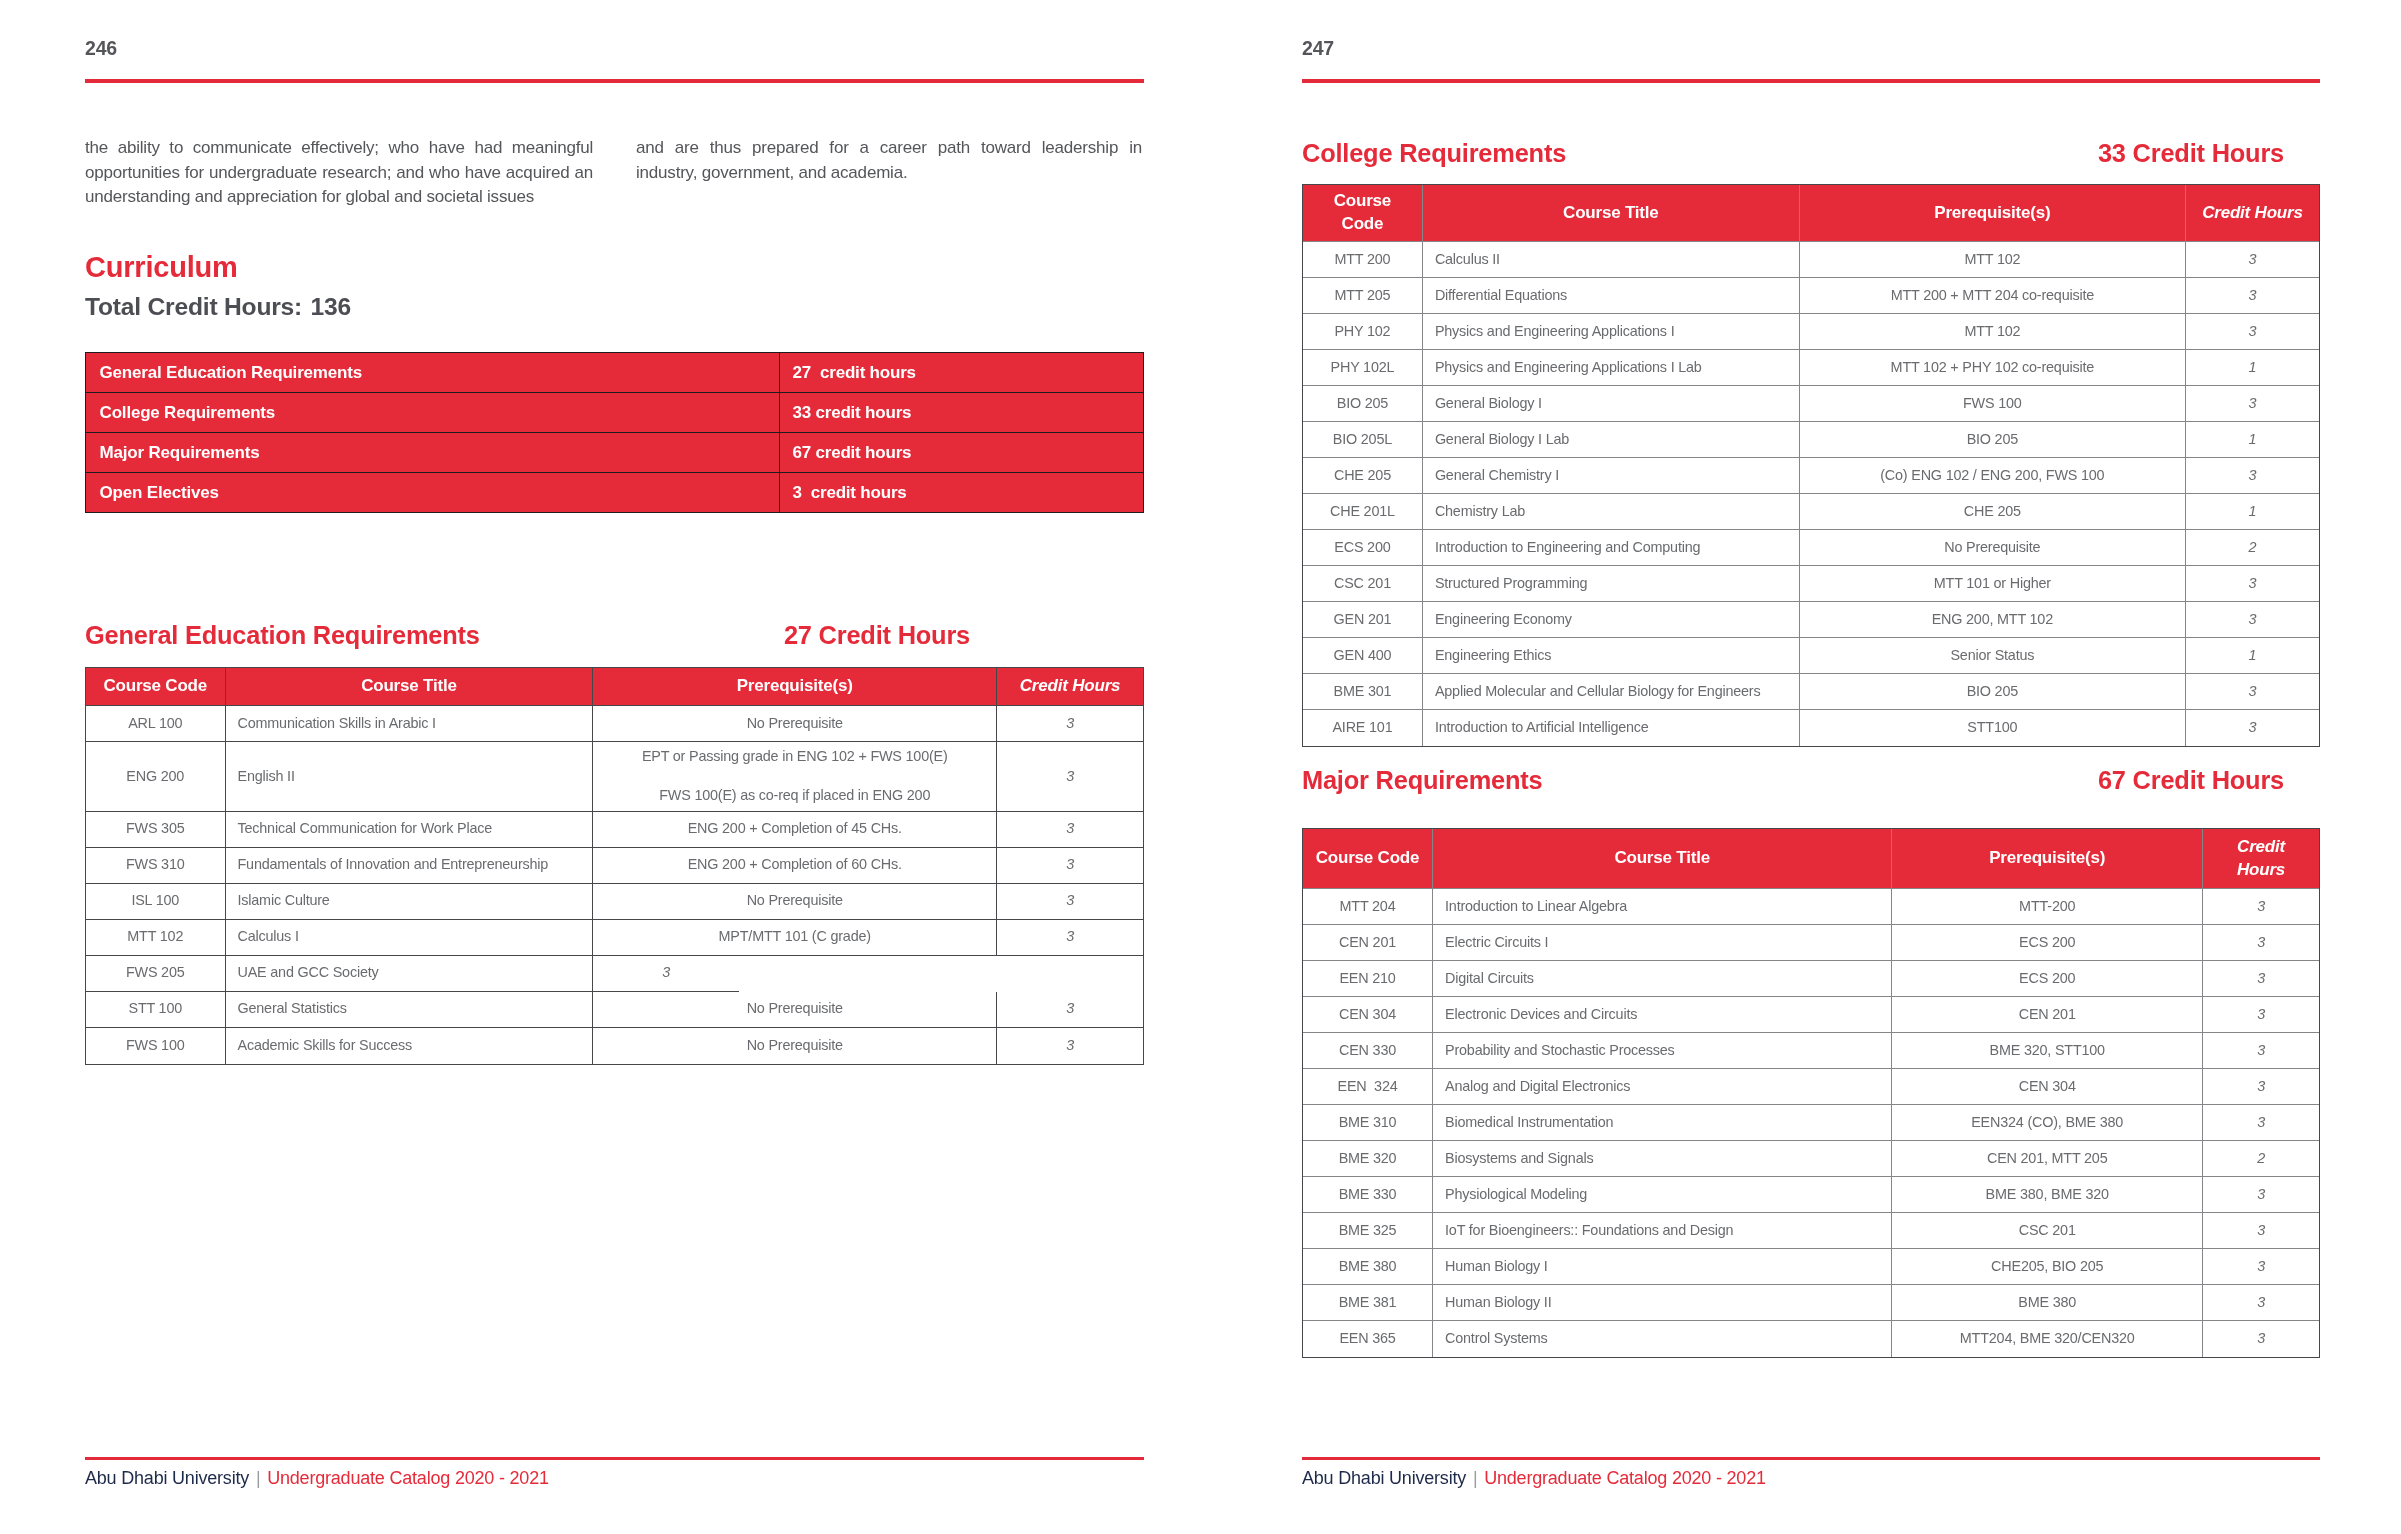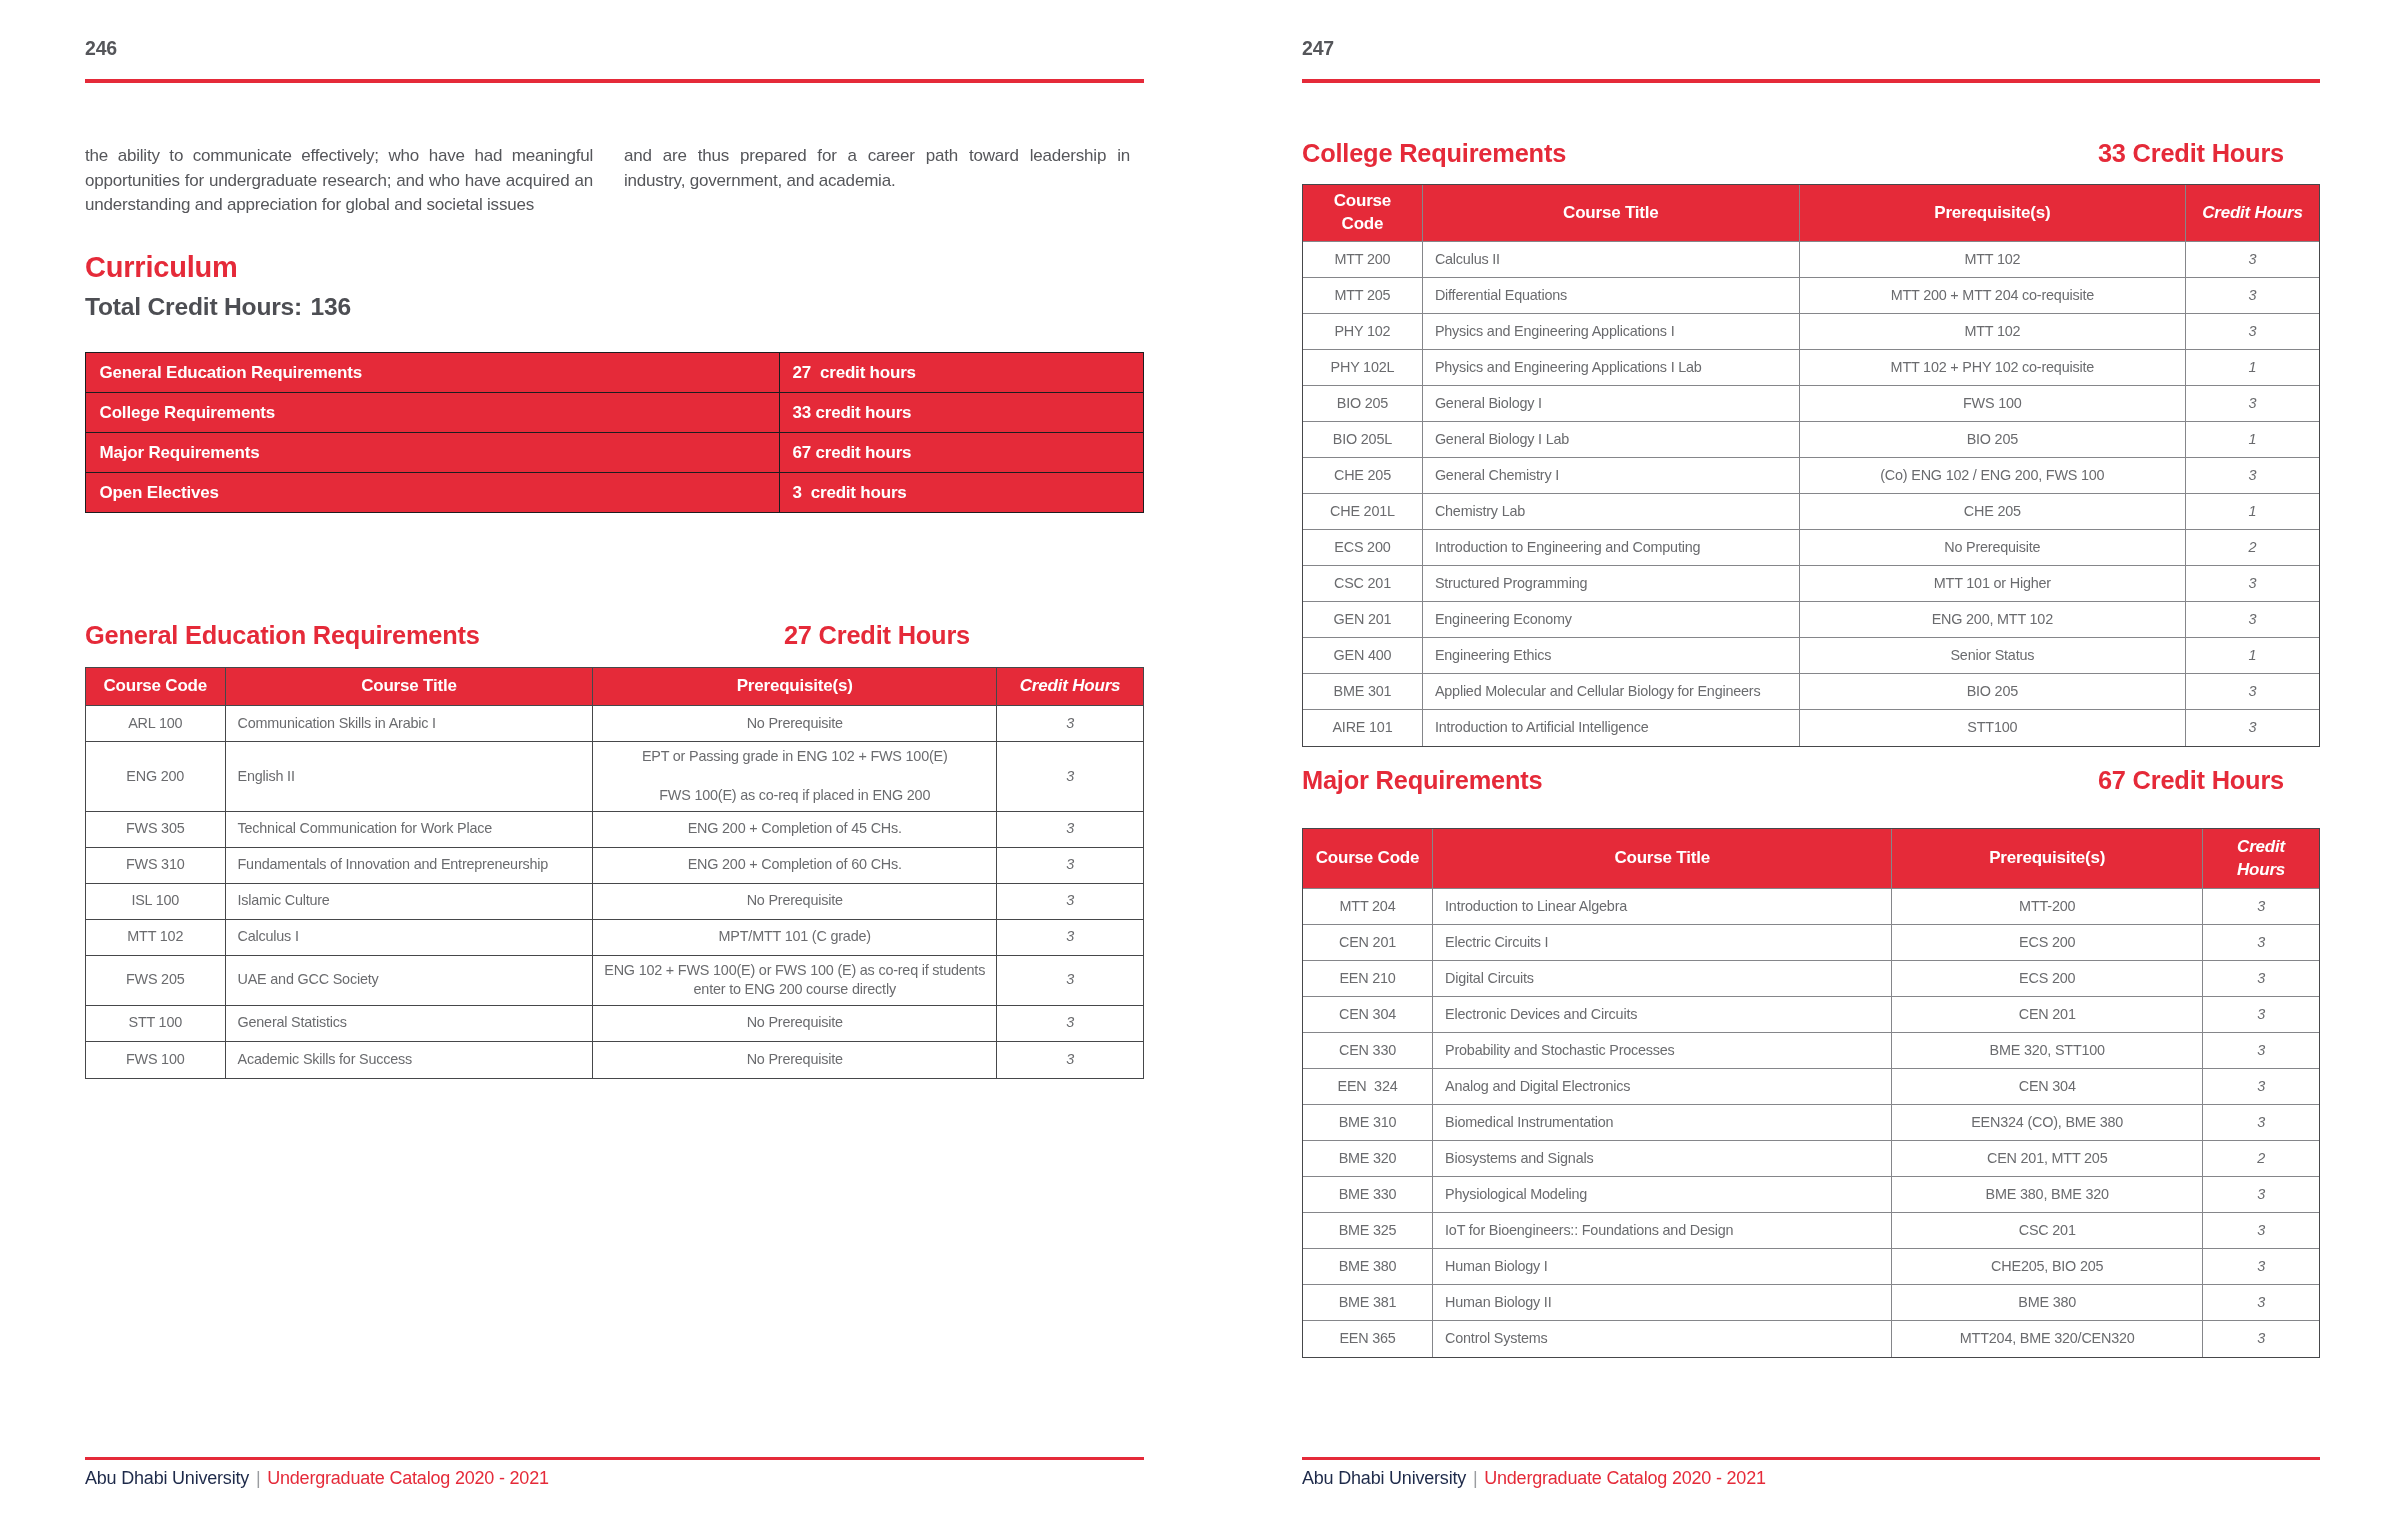--- a/index.html
+++ b/index.html
@@ -13,21 +13,21 @@
   #page-left{left:0;width:1200px;}
   #page-right{left:1200px;width:1201px;}
   .content{position:absolute;top:0;height:1535px;}
   #page-left .content{left:85px;width:1059px;}
   #page-right .content{left:102px;width:1018px;}
 
   .abs{position:absolute;left:0;}
   .page-num{top:37px;font-size:19.5px;font-weight:600;color:#55565A;}
   .head-rule{top:79px;width:100%;height:4.2px;background:var(--red,#E52A39);}
 
-  .intro{top:144px;display:flex;gap:31px;width:100%;}
+  .intro{top:136px;display:flex;gap:43px;width:100%;}
   .intro p{margin:0;width:508px;font-size:17px;line-height:24.6px;text-align:justify;color:#55565A;}
   .intro p:last-child{width:506px;}
 
   .h-curriculum{top:251px;font-size:29px;font-weight:700;color:var(--red,#E52A39);margin:0;}
   .h-total{top:293px;font-size:24.6px;font-weight:700;color:#4D4E53;margin:0;}
   .h-total .val{margin-left:8.5px;}
 
   .sec-head{display:flex;justify-content:space-between;align-items:baseline;}
   .sec-head .t{font-size:25.4px;font-weight:700;color:var(--red,#E52A39);margin:0;}
   #gened-head{top:621px;width:885px;}
@@ -151,21 +151,20 @@
           </div>
           <div class="trow">
             <div class="cell c0" style="width: 13.2%;">MTT 102</div>
             <div class="cell c1" style="width: 34.8%;">Calculus I</div>
             <div class="cell c2" style="width: 38.2%;">MPT/MTT 101 (C grade)</div>
             <div class="cell c3" style="width: 13.8%;">3</div>
           </div>
           <div class="trow">
             <div class="cell c0" style="width: 13.2%;">FWS 205</div>
             <div class="cell c1" style="width: 34.8%;">UAE and GCC Society</div>
-            <div class="cell c2" style="width: 38.2%;">ENG 102 + FWS 100(E) or FWS 100 (E) as co-req if students enter to ENG 200 course directly</div>
             <div class="cell c3" style="width: 13.8%;">3</div>
           </div>
           <div class="trow">
             <div class="cell c0" style="width: 13.2%;">STT 100</div>
             <div class="cell c1" style="width: 34.8%;">General Statistics</div>
             <div class="cell c2" style="width: 38.2%;">No Prerequisite</div>
             <div class="cell c3" style="width: 13.8%;">3</div>
           </div>
           <div class="trow">
             <div class="cell c0" style="width: 13.2%;">FWS 100</div>

